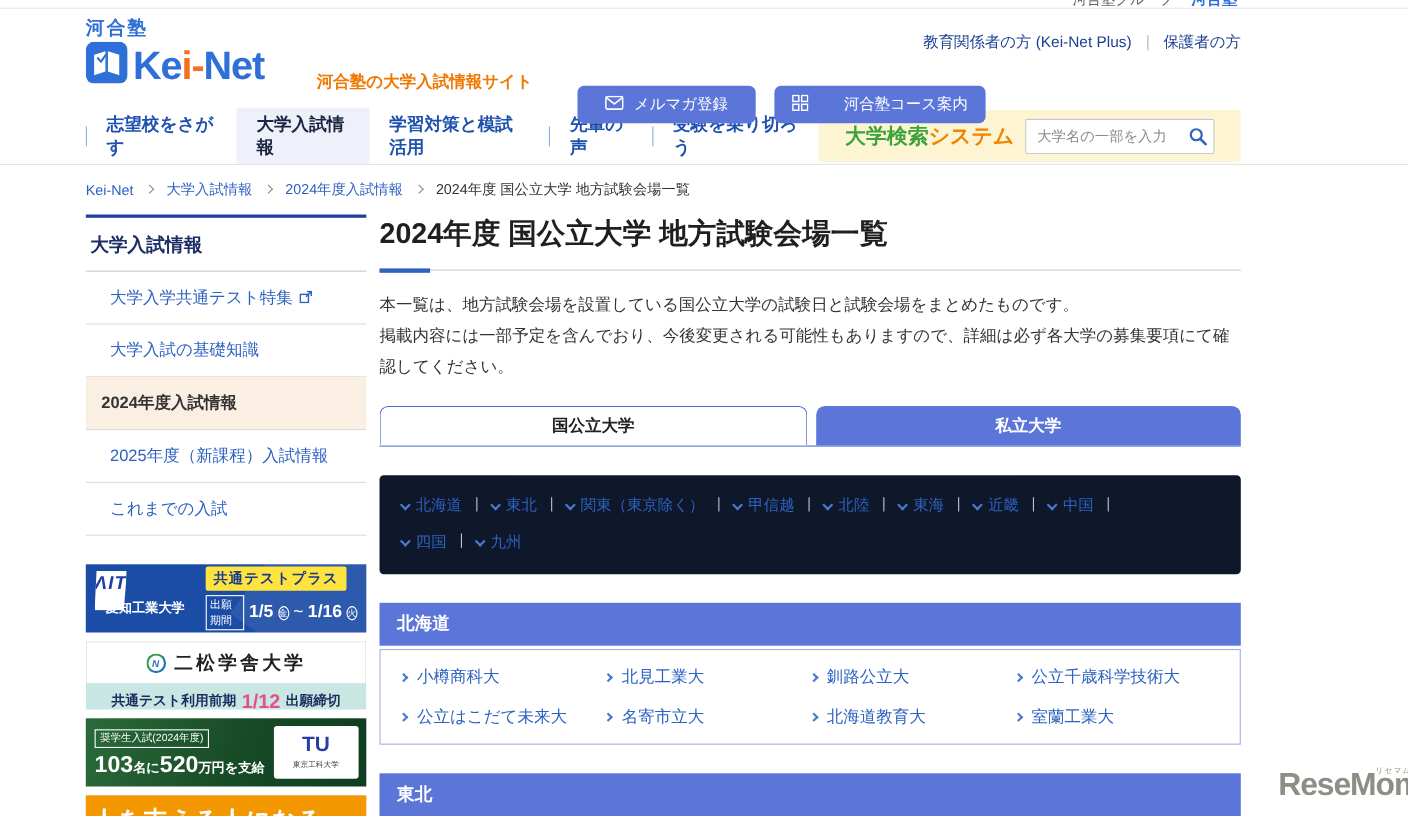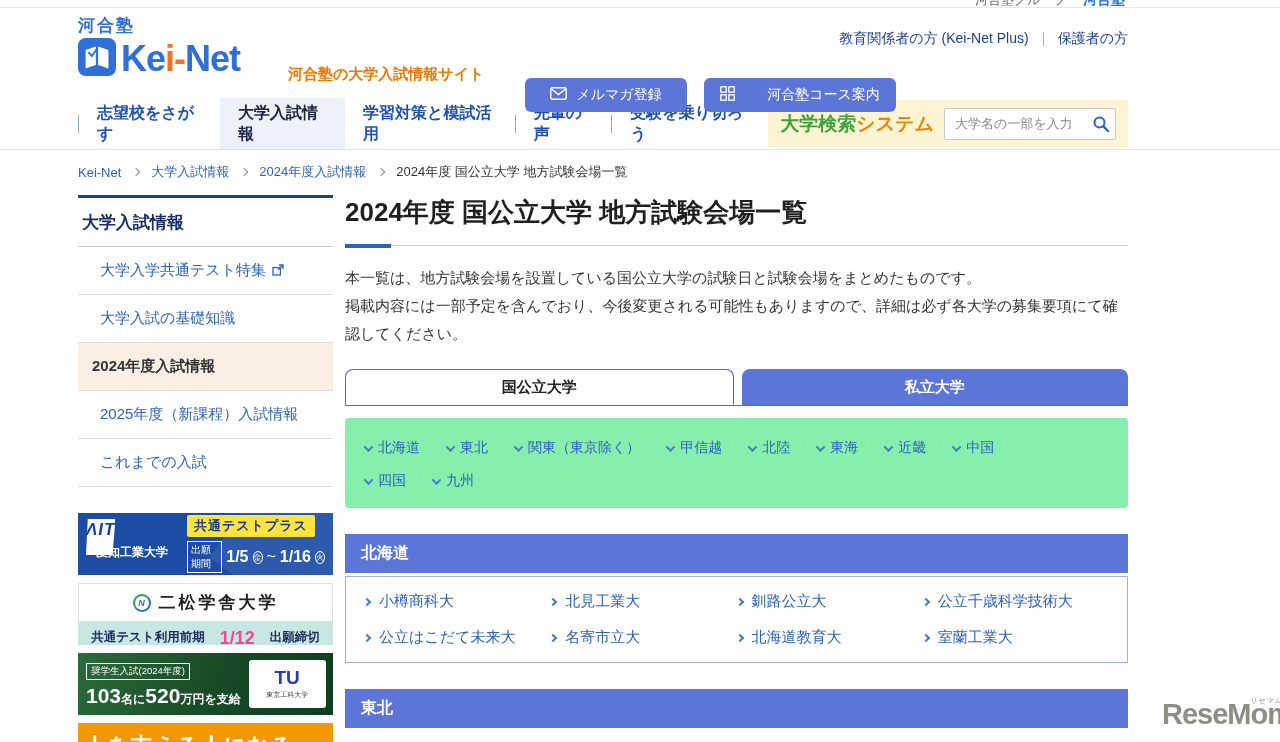--- a/index.html
+++ b/index.html
@@ -25,21 +25,21 @@
   .toplinks .tl-div { width:1px; height:14px; background:#9fb0cc; margin:0 14px; }
   .hbuttons { position:absolute; top:70px; left:525px; display:flex; gap:17px; }
   .hbtn { display:flex; align-items:center; justify-content:center; gap:9px; height:34px; background:#5b76d8; border-radius:6px; color:#fff; font-size:14px; text-decoration:none; }
   .hbtn.b1 { width:162px; } .hbtn.b2 { width:192px;gap:32px; } .hbtn.b3 { width:216px; }
 
   
   .nav { display:flex; height:52px; border-bottom:1px solid #e3e3e3; padding-left:78px; align-items:stretch; }
   .nav-sep { width:1px; height:18px; background:#2d62c1; opacity:.55; align-self:center; }
   .nav-item { display:flex; align-items:center; padding:0 18px; font-size:16px; font-weight:700; color:#1e50b0; text-decoration:none; }
   .nav-item.active { background:#eef1f9; color:#1b2440; }
-  .searchbox { margin-left:auto; margin-right:152px; align-self:stretch; margin-top:2px; margin-bottom:2px; background:#fcf4d2; border-radius:3px; display:flex; align-items:center; padding:0 12px; gap:10px; }
+  .searchbox { margin-left:auto; margin-right:152px; align-self:stretch; margin-top:2px; margin-bottom:2px; background:#fcf4d2; border-radius:3px; display:flex; align-items:center; padding:0 24px; gap:10px; }
   .search-title { font-size:19px; font-weight:900; white-space:nowrap; }
   .search-title .g { color:#3ba339; } .search-title .o { color:#f08300; }
   .search-field { position:relative; }
   .search-field input { width:172px; height:32px; border:1px solid #c9c9c9; border-radius:2px; padding:0 32px 0 10px; font-size:13px; color:#333; background:#fff; }
   .search-field input::placeholder { color:#8a8a8a; }
   .search-btn { position:absolute; right:6px; top:7px; width:18px; height:18px; background:none; border:none; cursor:pointer; padding:0; }
 
   
   .breadcrumb { margin:13px 0 0 78px; font-size:13px; color:#333; display:flex; align-items:center; }
   .breadcrumb a { color:#2d62c1; text-decoration:none; }
@@ -69,21 +69,21 @@
   .ait-badge { align-self:flex-start; background:#ffe33e; color:#173a8c; font-size:13px; font-weight:900; padding:2px 7px; border-radius:2px; letter-spacing:1px; }
   .ait-period { display:flex; align-items:center; gap:4px; color:#fff; }
   .ait-plabel { border:1px solid #fff; font-size:10px; padding:1px 3px; }
   .ait-date { font-size:16px; font-weight:900; }
   .day-circ { display:inline-flex; align-items:center; justify-content:center; width:13px; height:13px; border:1px solid #fff; border-radius:50%; font-size:8px; }
 
   .bn-nisho { height:62px; }
   .nisho-top { height:38px; background:#fff; border:1px solid #e2e2e2; border-bottom:none; display:flex; align-items:center; justify-content:center; gap:8px; }
   .nisho-logo { width:18px; height:18px; border-radius:50%; border:2.5px solid #2e9e4f; border-right-color:#2573b8; border-bottom-color:#2573b8; display:flex; align-items:center; justify-content:center; font-size:9px; font-weight:900; font-style:italic; color:#2573b8; }
   .nisho-name { font-family:"Liberation Serif","DejaVu Serif",serif; font-size:17px; font-weight:700; color:#222; letter-spacing:3px; }
-  .nisho-bottom { height:33px; background:#c8e6e2; display:flex; align-items:center; justify-content:center; gap:13px; }
+  .nisho-bottom { height:33px; background:#c8e6e2; display:flex; align-items:center; justify-content:center; gap:3px; }
   .nisho-pre,.nisho-post { font-size:12.5px; font-weight:800; color:#1b2b5e; }
   .nisho-date { font-size:18px; font-weight:900; color:#e94c8b; line-height:1; margin:0 2px; }
 
   .bn-tut { height:62px; background:linear-gradient(110deg,#2a6b3a 0%,#174a26 55%,#0e3d20 100%); display:flex; align-items:center; padding:22px 8px; gap:8px; }
   .tut-left { flex:1; }
   .tut-tag { display:inline-block; border:1px solid #fff; color:#fff; font-size:9.5px; padding:1px 4px; margin-bottom:4px; }
   .tut-line { color:#fff; white-space:nowrap; }
   .tut-line .num { font-size:21px; font-weight:900; }
   .tut-line .sm { font-size:12px; font-weight:700; }
   .tut-box { width:77px; height:48px; background:#fff; border-radius:3px; flex:none; display:flex; flex-direction:column; align-items:center; justify-content:center; }
@@ -98,21 +98,21 @@
   .titleline { margin-top:16px; height:4px; position:relative; }
   .titleline::before { content:""; position:absolute; left:0; right:0; top:1px; height:1px; background:#ccc; }
   .titleline::after { content:""; position:absolute; left:0; top:0; width:46px; height:4px; background:#2d62c1; }
   .desc { margin-top:16px; font-size:15px; line-height:1.85; color:#333; }
 
   .tabs { margin-top:22px; display:flex; gap:8px; border-bottom:1px solid #4a69d2; }
   .tab { flex:1; height:36px; display:flex; align-items:center; justify-content:center; font-size:15px; font-weight:700; border-radius:8px 8px 0 0; text-decoration:none; }
   .tab.active { background:#fff; border:1px solid #4a69d2; border-bottom:1px solid #fff; margin-bottom:-1px; color:#222; }
   .tab.inactive { background:#5b76d8; color:#fff; }
 
-  .regions { margin-top:12px; background:#86efac; border-radius:4px; padding:13px 20px 11px; font-size:14px; }
+  .regions { margin-top:26px; background:#0f172a; border-radius:4px; padding:13px 20px 11px; font-size:14px;font-family:Liberation Serif, serif; }
   .regions .row { line-height:2.35; }
   .rlink { color:#2d62c1; text-decoration:none; white-space:nowrap; }
   .cd { display:inline-block; width:7px; height:7px; border-left:2px solid #4a7bd0; border-bottom:2px solid #4a7bd0; transform:rotate(-45deg) translate(1px,-1px); margin-right:6px; }
   .rsep { display:inline-block; width:1px; height:13px; background:#c0c6d6; margin:0 13px; vertical-align:-1px; }
 
   .section { margin-top:26px; }
   .sec-head { background:#5b76d8; color:#fff; font-size:16px; font-weight:800; padding:9px 16px; }
   .sec-body { margin-top:3px; border:1px solid #9fb0e8; background:#fff; padding:15px 18px; display:grid; grid-template-columns:repeat(4,1fr); row-gap:17px; }
   .ulink { font-size:15px; color:#2d62c1; text-decoration:none; display:flex; align-items:center; }
   .cr { display:inline-block; width:6px; height:6px; border-top:2px solid #4a7bd0; border-right:2px solid #4a7bd0; transform:rotate(45deg); margin-right:9px; flex:none; }

